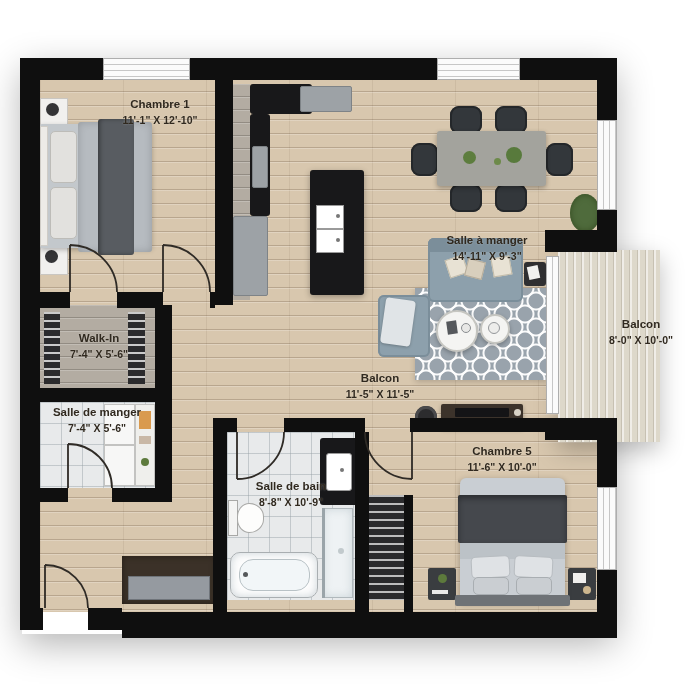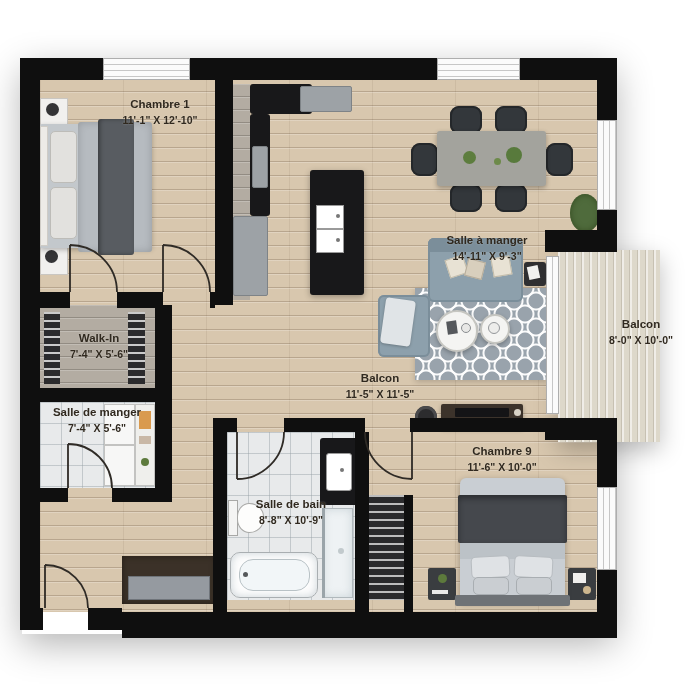--- a/index.html
+++ b/index.html
@@ -209,22 +209,22 @@
     <div class="dims">7'-4" X 5'-6"</div>
   </div>
   <div class="lbl" style="left:380px;top:370px;">
     <div>Balcon</div>
     <div class="dims">11'-5" X 11'-5"</div>
   </div>
   <div class="lbl" style="left:641px;top:316px;">
     <div>Balcon</div>
     <div class="dims">8'-0" X 10'-0"</div>
   </div>
-  <div class="lbl" style="left:291px;top:496px;">
+  <div class="lbl" style="left:291px;top:478px;">
     <div>Salle de bain</div>
     <div class="dims">8'-8" X 10'-9"</div>
   </div>
   <div class="lbl" style="left:502px;top:443px;">
-    <div>Chambre 9</div>
+    <div>Chambre 5</div>
     <div class="dims">11'-6" X 10'-0"</div>
   </div>
 
 </div>
 
 </body></html>

